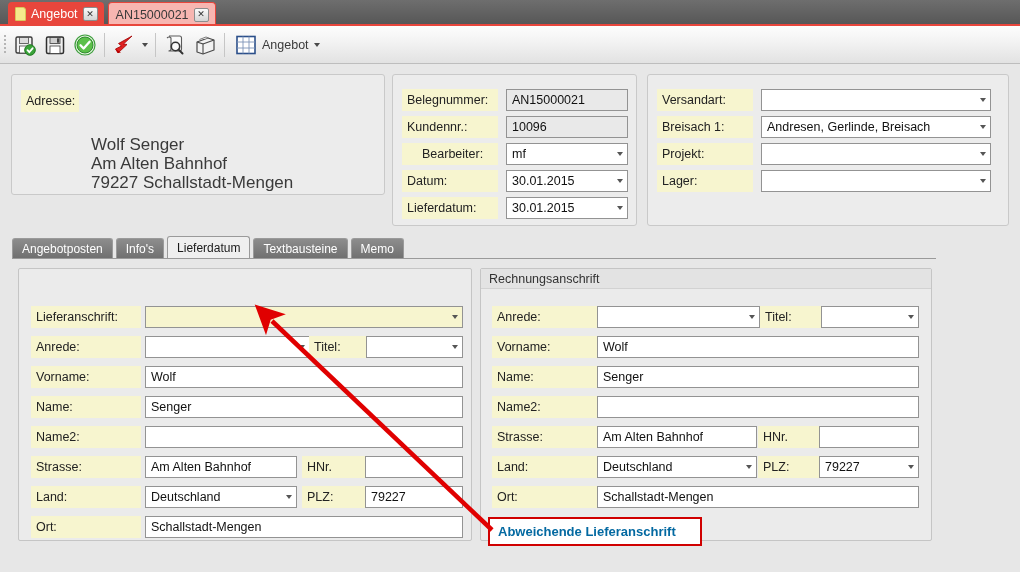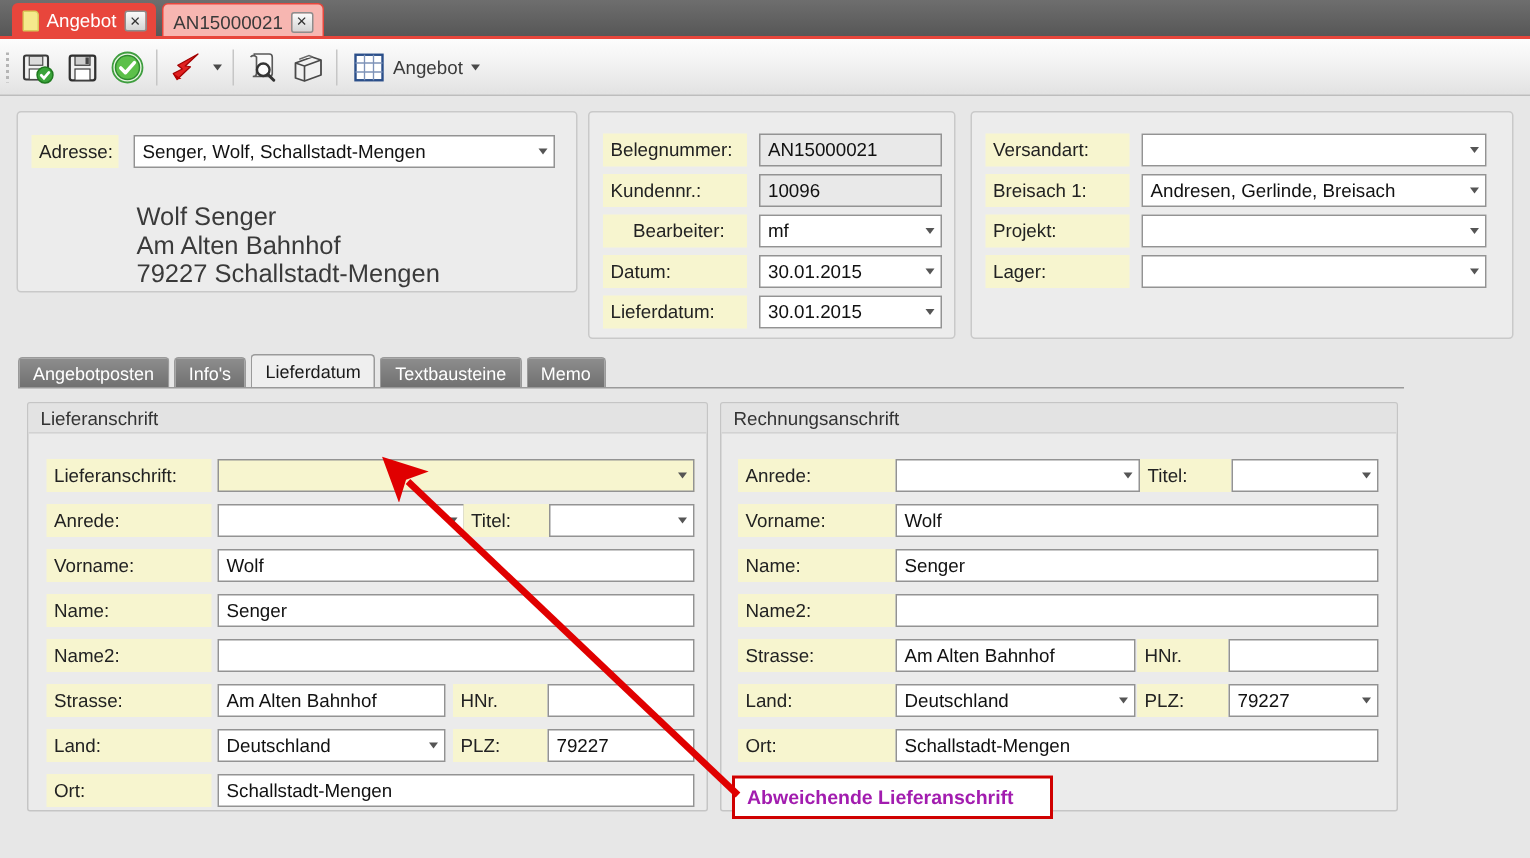--- a/index.html
+++ b/index.html
@@ -105,21 +105,21 @@
     display:flex; align-items:center; padding-left:8px; font-size:12.5px; color:#333;
   }
   #gb-liefer { left:6px; top:9px; width:454px; height:273px; }
   #gb-rech   { left:468px; top:9px; width:452px; height:273px; }
 
   
   #annot {
     position:absolute; left:488px; top:517px; width:214px; height:29px;
     background:#fff; border:2px solid #d00000;
     display:flex; align-items:center; padding-left:8px;
-    font-size:13px; font-weight:bold; color:#a21caf;
+    font-size:13px; font-weight:bold; color:#0369a1;
   }
   #arrow-layer { position:absolute; left:0; top:0; width:1020px; height:572px; pointer-events:none; }
 </style>
 </head>
 <body>
 
 <div id="tabstrip">
   <div class="tabs">
     <div class="wtab active" style="margin-left:8px;">
       <span class="doc-ico"></span>
@@ -204,24 +204,20 @@
       <rect x="2" y="1.5" width="18" height="17" fill="#fff" stroke="#2b4f8a" stroke-width="1.6"></rect>
       <path d="M8 1.5V18.5 M14 1.5V18.5 M2 7H20 M2 13H20" stroke="#7e93b8" stroke-width="0.9"></path>
     </svg>
     <span class="lbl">Angebot</span>
     <span class="caret"></span>
   </div>
 </div>
 
 <div class="panel" id="panel-address">
   <div class="lbl-y" style="left:9px; top:15px; width:58px;">Adresse:</div>
-  <div class="fld" style="left:77px; top:15px; width:281px;">
-    <span>Senger, Wolf, Schallstadt-Mengen</span>
-    <span class="dd"></span>
-  </div>
   <div class="statictext" style="left:79px; top:60px;">Wolf Senger</div>
   <div class="statictext" style="left:79px; top:79px;">Am Alten Bahnhof</div>
   <div class="statictext" style="left:79px; top:98px;">79227 Schallstadt-Mengen</div>
 </div>
 
 <div class="panel" id="panel-beleg">
   <div class="lbl-y" style="left:9px; top:14px; width:96px;">Belegnummer:</div>
   <div class="fld ro" style="left:113px; top:14px; width:122px;">
     <span>AN15000021</span>
   </div>
@@ -290,21 +286,20 @@
       <span>Textbausteine</span>
     </div>
   <div class="itab">
       <span>Memo</span>
     </div>
 </div>
 
 <div id="content">
 
   <div class="gbox" id="gb-liefer">
-    <div class="ghdr">Lieferanschrift</div>
 
     <div class="lbl-y" style="left:12px; top:37px; width:110px;">Lieferanschrift:</div>
     <div class="fld cream" style="left:126px; top:37px; width:318px;">
       <span></span>
       <span class="dd"></span>
     </div>
 
     <div class="lbl-y" style="left:12px; top:67px; width:110px;">Anrede:</div>
     <div class="fld" style="left:126px; top:67px; width:165px;">
       <span></span>

